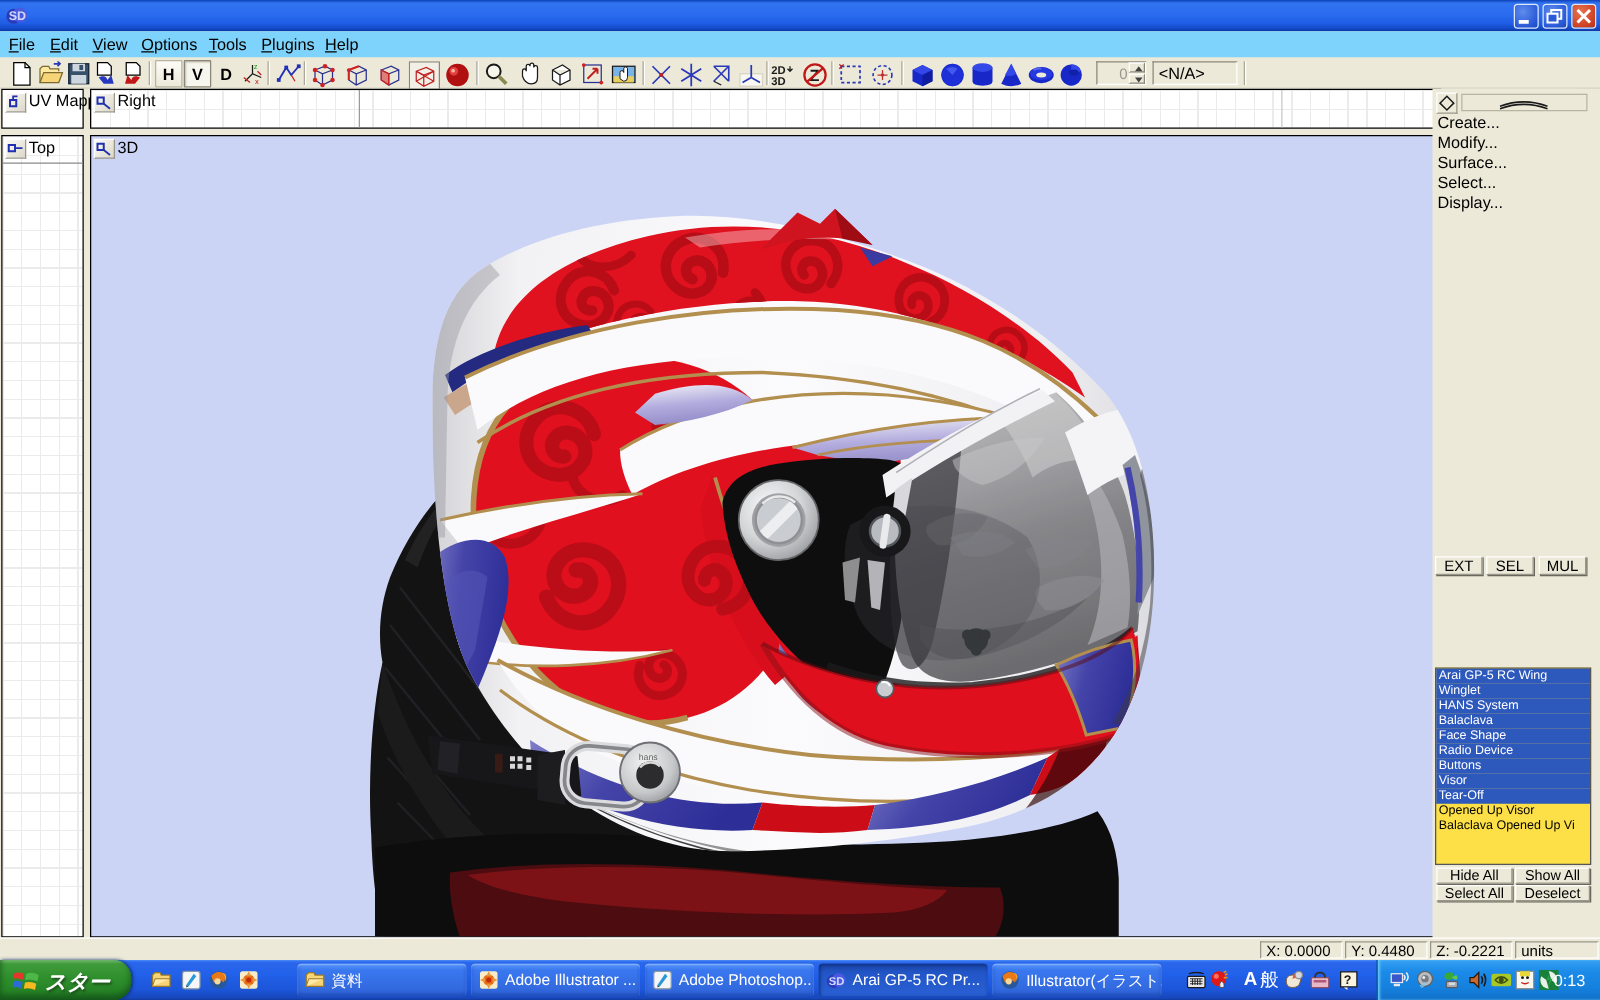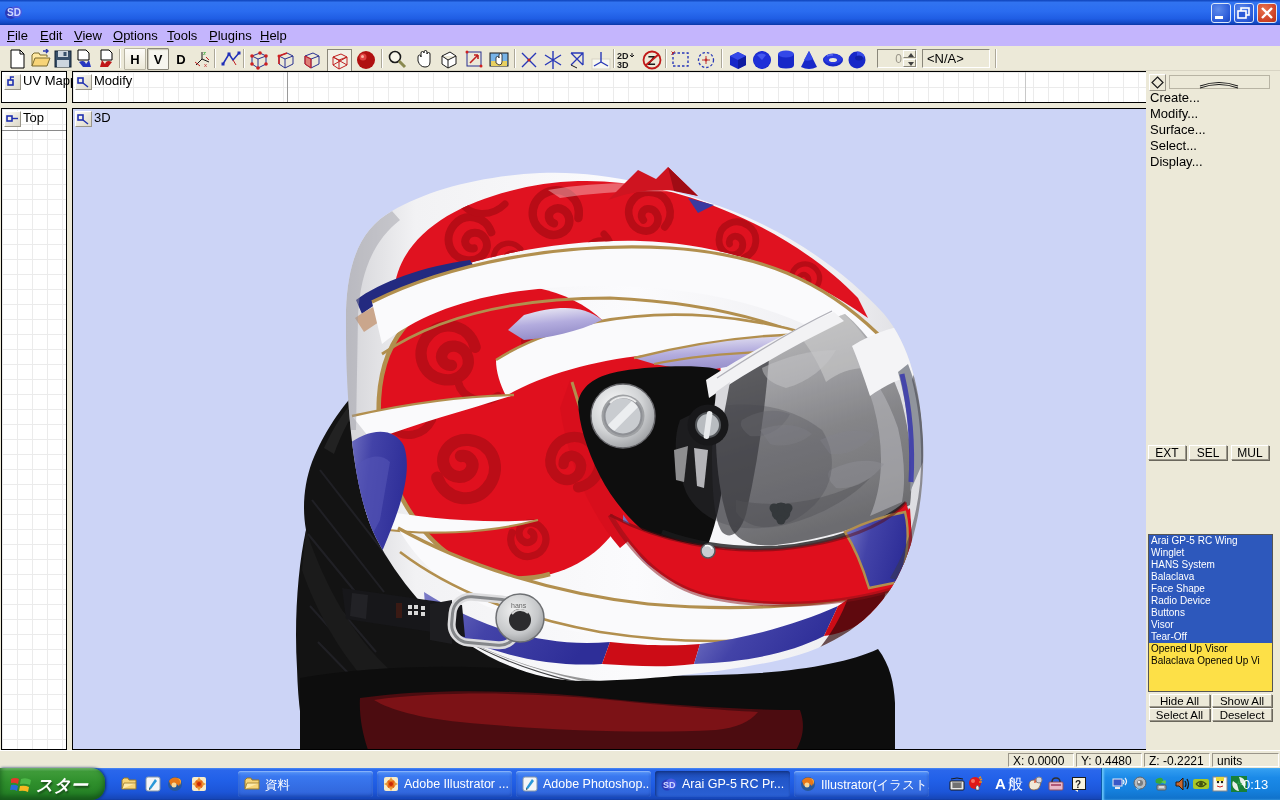--- a/index.html
+++ b/index.html
@@ -9,21 +9,21 @@
 #titlebar{position:absolute;left:0;top:0;width:1280px;height:25px;
   background:linear-gradient(180deg,#0d41b8 0%,#3173f0 10%,#2a6cf0 45%,#1f5de4 75%,#1248c4 92%,#0a36a4 100%);}
 #titlebar .ticon{position:absolute;left:5px;top:4px;width:17px;height:17px;}
 #titlebar .ttext{position:absolute;left:26px;top:4px;color:#fff;font-weight:bold;font-size:13.5px;
   letter-spacing:0.3px;text-shadow:1px 1px 1px #0a2a7a;white-space:nowrap;}
 .capbtn{position:absolute;top:3px;width:20px;height:20px;border-radius:3px;border:1px solid #dce8fa;}
 .capbtn.b1{left:1211px;background:radial-gradient(circle at 35% 30%,#5f8cec,#2a5ad8 70%,#1c46b8);}
 .capbtn.b2{left:1234px;background:radial-gradient(circle at 35% 30%,#5f8cec,#2a5ad8 70%,#1c46b8);}
 .capbtn.b3{left:1257px;background:radial-gradient(circle at 35% 30%,#e8734e,#cd4024 70%,#b23318);}
 
-#menubar{position:absolute;left:0;top:25px;width:1280px;height:21px;background:#c4b5fd;
+#menubar{position:absolute;left:0;top:25px;width:1280px;height:21px;background:#7dd3fc;
   font-size:13px;color:#000;}
 #menubar span{position:absolute;top:3px;}
 
 #toolbar{position:absolute;left:0;top:46px;width:1280px;height:25px;background:#ece9d8;
   border-bottom:1px solid #d8d4c4;}
 .tsep{position:absolute;top:3px;width:2px;height:19px;border-left:1px solid #aca899;border-right:1px solid #fff;}
 .tbtxt{position:absolute;top:2px;width:22px;height:22px;font-size:13px;font-weight:bold;color:#000;
   display:flex;align-items:center;justify-content:center;border:1px solid #b8b4a2;border-radius:1px;
   background:linear-gradient(180deg,#fdfcf8,#ece9d8);}
 .tbtxt.pressed{background:#f6f5ee;border:1px solid #8a877a;box-shadow:inset 1px 1px 1px #c9c5b4;}
@@ -298,21 +298,21 @@
           <rect x="3" y="5" width="5" height="5" fill="none" stroke="#2030b0" stroke-width="1.6"></rect>
           <path d="M5.5 5 L5.5 2 L9 2" fill="none" stroke="#2030b0" stroke-width="1.4"></path>
         </svg></div>
       <div class="panelabel">UV Mapp</div>
     </div>
   <div id="rightpane" class="pane gridbg">
       <div class="panebtn"><svg width="15" height="14" viewBox="0 0 15 14">
           <rect x="2" y="3" width="5" height="5" fill="none" stroke="#2030b0" stroke-width="1.6"></rect>
           <path d="M7 8 L12 12" stroke="#2030b0" stroke-width="1.4"></path>
         </svg></div>
-      <div class="panelabel">Modify</div>
+      <div class="panelabel">Right</div>
     <div style="position:absolute;top:0;bottom:0;left:214px;width:1px;background:#9a9a9a"></div>
     <div style="position:absolute;top:0;bottom:0;left:952px;width:1px;background:#c8c8c8"></div>
   </div>
   <div id="toppane" class="pane gridbg">
       <div class="panebtn"><svg width="15" height="14" viewBox="0 0 15 14">
           <rect x="2" y="4" width="5" height="5" fill="none" stroke="#2030b0" stroke-width="1.6"></rect>
           <path d="M7 6.5 L13 6.5" stroke="#2030b0" stroke-width="1.4"></path>
         </svg></div>
       <div class="panelabel">Top</div>
     <div style="position:absolute;left:0;right:0;top:21px;height:1px;background:#8a8a8a"></div>

